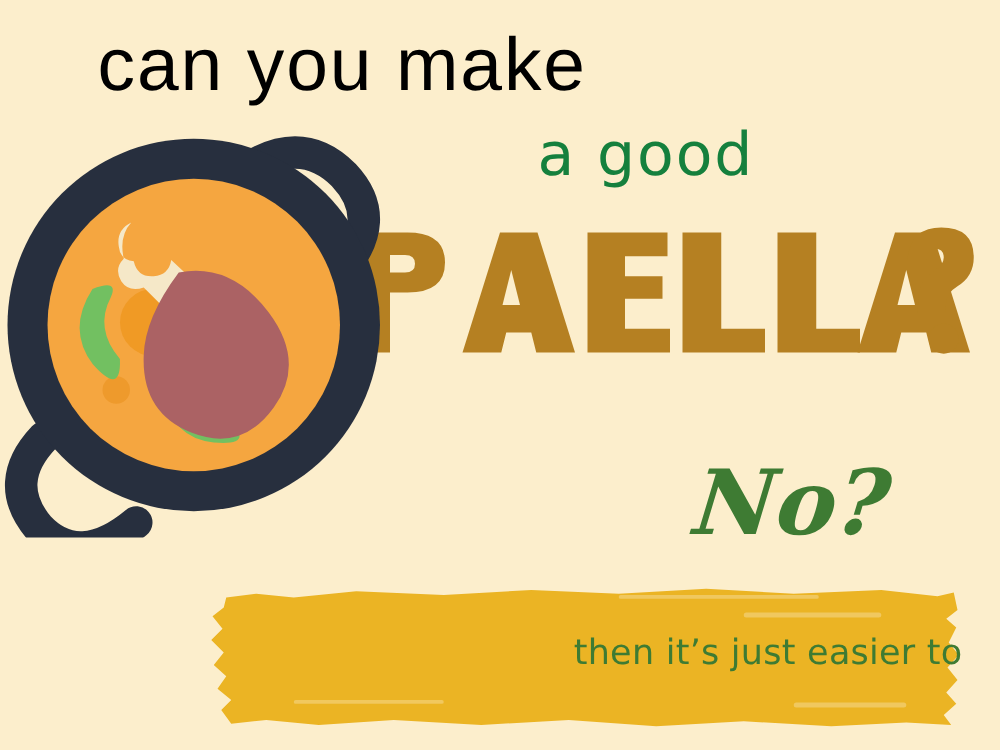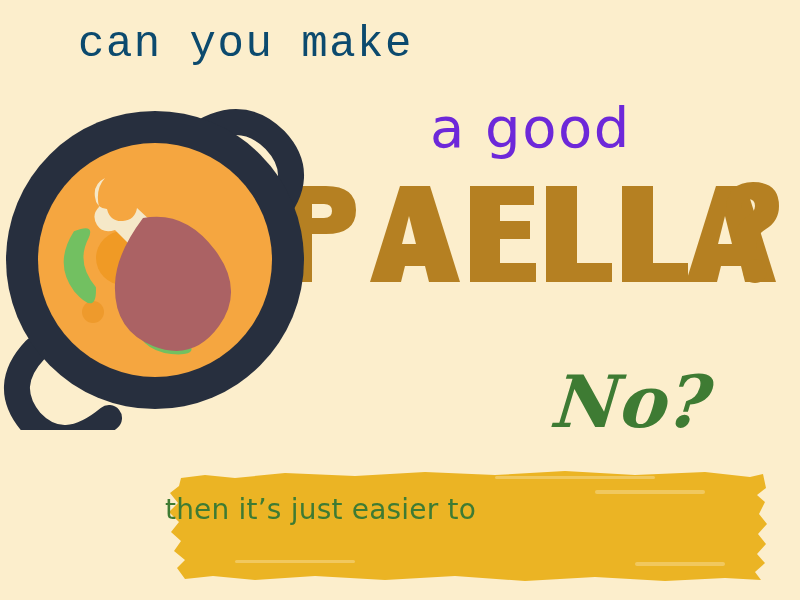--- a/index.html
+++ b/index.html
@@ -18,37 +18,37 @@
     height: 600px;
     background: #FCEECC;
     overflow: hidden;
   }
 
   
   .headline-line1 {
     position: absolute;
     left: 78px;
     top: 22px;
-    font-family: Liberation Mono, monospace;
-    font-size: 44px;
+    font-family: Liberation Sans, sans-serif;
+    font-size: 60px;
     font-weight: 400;
     letter-spacing: 1.5px;
-    color: #0c4a6e;
+    color: #000000;
     line-height: 1;
     white-space: nowrap;
   }
   .headline-line2 {
     position: absolute;
     left: 430px;
     top: 100px;
     font-family: "DejaVu Sans", sans-serif;
-    font-size: 56px;
+    font-size: 48px;
     font-weight: 400;
     letter-spacing: 1.5px;
-    color: #6d28d9;
+    color: #15803d;
     line-height: 1;
     white-space: nowrap;
   }
 
   
   .paella-word {
     position: absolute;
     left: 278px;
     top: 178px;
     width: 510px;
@@ -90,27 +90,27 @@
     left: 165px;
     top: 462px;
     width: 605px;
     height: 126px;
     z-index: 2;
   }
   .banner svg { display: block; }
   .banner-text {
     position: absolute;
     left: 165px;
-    top: 446px;
+    top: 458px;
     width: 605px;
     height: 126px;
     z-index: 3;
     display: flex;
     flex-direction: column;
-    align-items: flex-start;
+    align-items: flex-end;
     justify-content: center;
     gap: 4px;
     pointer-events: none;
   }
   .banner-text .bline {
     font-family: "DejaVu Sans", sans-serif;
     font-size: 28px;
     font-weight: 400;
     color: #3E7B33;
     letter-spacing: 0.2px;

